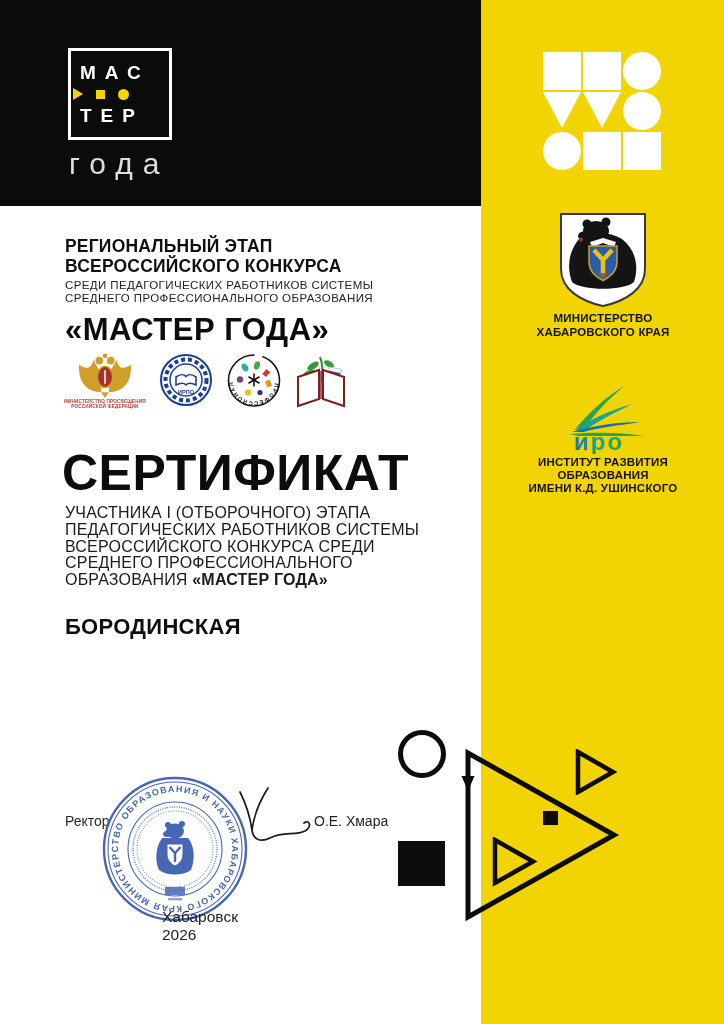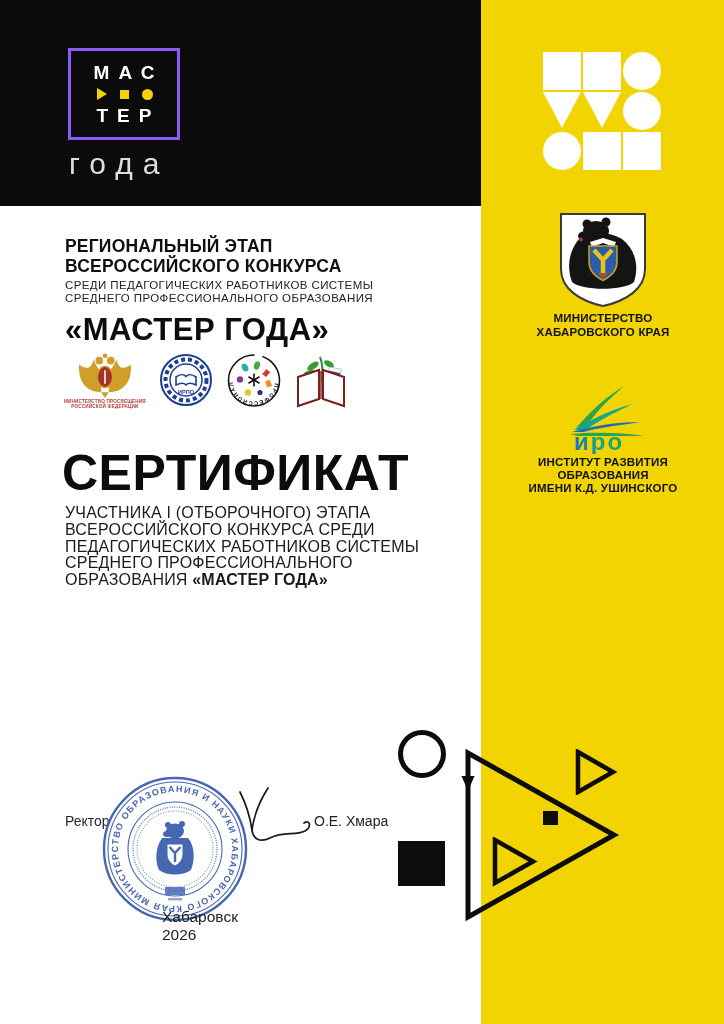--- a/index.html
+++ b/index.html
@@ -17,22 +17,22 @@
 
   .coat-of-arms { position:absolute; left:557px; top:211px; }
   .ministry-text { position:absolute; left:487px; top:312px; width:232px; text-align:center;
                    font-size:11.5px; font-weight:bold; line-height:13.5px; color:#111; letter-spacing:.2px; }
   .iro-logo { position:absolute; left:558px; top:384px; }
   .institute-text { position:absolute; left:487px; top:456px; width:232px; text-align:center;
                     font-size:11.5px; font-weight:bold; line-height:13px; color:#111; letter-spacing:.2px; }
 
   
   .black-header { position:absolute; left:0; top:0; width:481px; height:206px; background:#0b0b0b; }
-  .logo-square { position:absolute; left:68px; top:48px; width:112px; height:92px; border:3px solid #8b5cf6;
-                 display:flex; flex-direction:column; align-items:center; justify-content:center; }
+  .logo-square { position:absolute; left:68px; top:48px; width:104px; height:92px; border:3px solid #ffffff;
+                 display:flex; flex-direction:column; align-items:flex-start; justify-content:center; }
   .logo-line { color:#ffffff; font-weight:bold; font-size:19px; letter-spacing:9px; text-indent:9px; line-height:24px; }
   .logo-shapes { display:flex; align-items:center; gap:13px; margin:4px 0 4px 2px; height:11px; }
   .ls-tri { width:0; height:0; border-top:6px solid transparent; border-bottom:6px solid transparent; border-left:10px solid #F2D402; }
   .ls-sq { width:9px; height:9px; background:#F2D402; }
   .ls-ci { width:11px; height:11px; background:#F2D402; border-radius:50%; }
   .goda { position:absolute; left:69px; top:147px; color:#dedede; font-size:30px; letter-spacing:10px; font-weight:400; }
 
   
   .headline { position:absolute; left:65px; top:237px; }
   .hl-big { font-size:17.5px; font-weight:800; line-height:19.5px; color:#101010; letter-spacing:.2px; white-space:nowrap; }
@@ -212,27 +212,28 @@
         <path d="M49,24 L28,17 V46 L49,53 Z"></path>
       </g>
       <path d="M26,18 V46" stroke="#7e1f1f" stroke-width="1.4"></path>
     </svg>
   </div>
 
   <div class="cert-title">СЕРТИФИКАТ</div>
 
   <div class="cert-body">
     <div class="nw">УЧАСТНИКА I (ОТБОРОЧНОГО) ЭТАПА</div>
+    <div class="nw">ПЕДАГОГИЧЕСКИХ РАБОТНИКОВ СИСТЕМЫ</div>
     <div class="nw">ВСЕРОССИЙСКОГО КОНКУРСА СРЕДИ</div>
-    <div class="nw">ПЕДАГОГИЧЕСКИХ РАБОТНИКОВ СИСТЕМЫ</div>
     <div class="nw">СРЕДНЕГО ПРОФЕССИОНАЛЬНОГО</div>
     <div class="nw"><span>ОБРАЗОВАНИЯ </span><span class="cb-bold">«МАСТЕР ГОДА»</span></div>
   </div>
 
   <div class="recipient">
+    <div>БОРОДИНСКАЯ</div>
   </div>
 
 
   <div class="sig-role">Ректор</div>
 
   <svg class="stamp" width="150" height="150" viewBox="0 0 150 150">
     <defs>
         <path id="stampRing" d="M75,75 m-57,0 a57,57 0 1,1 114,0 a57,57 0 1,1 -114,0"></path>
       </defs>
     <g fill="none" stroke="#3f61ae">

